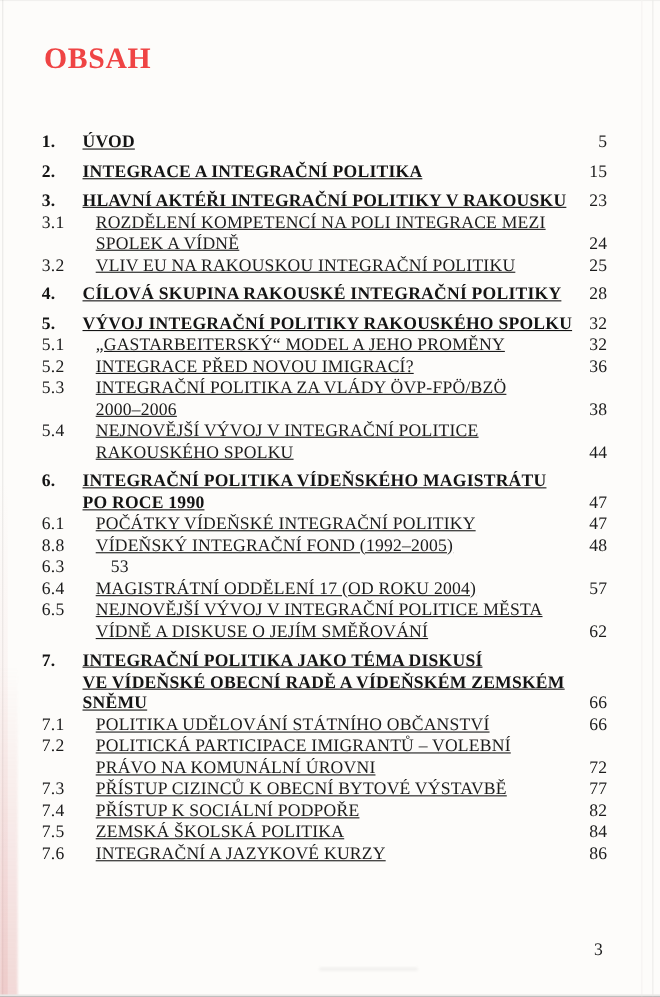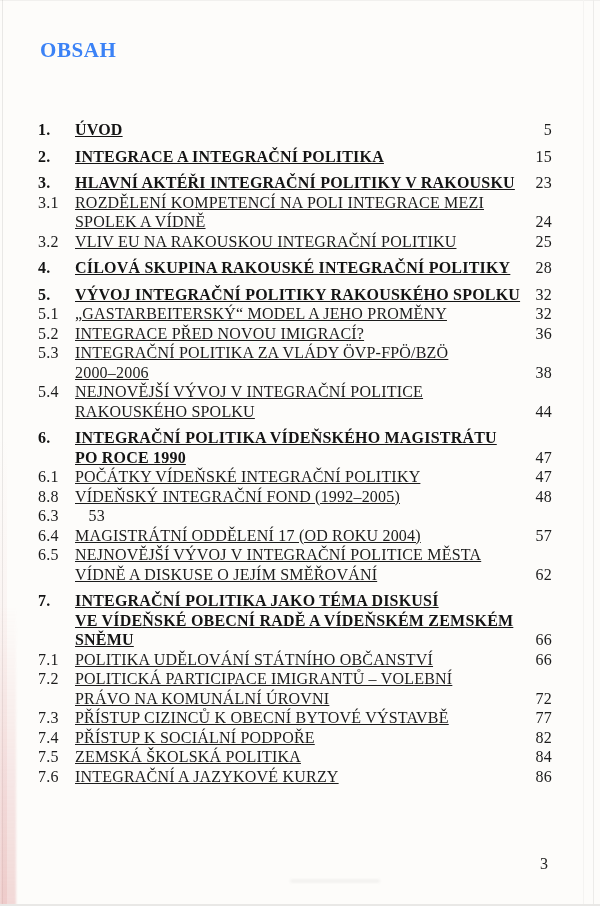--- a/index.html
+++ b/index.html
@@ -11,41 +11,41 @@
     background: #fdfcfa;
     overflow: hidden;
     font-family: "Liberation Serif", "DejaVu Serif", serif;
     color: #1c1c1c;
   }
   .heading {
     position: absolute;
     top: 38px;
     left: 40px;
     margin: 0;
-    font-size: 21px;
+    font-size: 27px;
     font-weight: 700;
     letter-spacing: 0.6px;
-    color: #3b82f6;
+    color: #ef4444;
   }
   .toc {
     position: absolute;
     top: 120px;
     left: 38px;
     width: 514px;
   }
   .entry {
     display: flex;
     align-items: flex-start;
     font-size: 16px;
     line-height: 19.5px;
     letter-spacing: 0.2px;
   }
   .entry.main { font-weight: 700; margin-top: 7px; color: #141414; }
   .entry.main:first-child { margin-top: 0; }
-  .entry.sub { font-weight: 400; }
+  .entry.sub { font-weight: 400; gap: 12px; }
   .num { flex: none; width: 37px; }
   .title { flex: 1 1 auto; min-width: 0; }
   .tline { display: block; white-space: nowrap; text-decoration: underline; }
   .pg {
     flex: none;
     width: 30px;
     text-align: right;
     align-self: flex-end;
     font-weight: 400;
     color: #1c1c1c;

